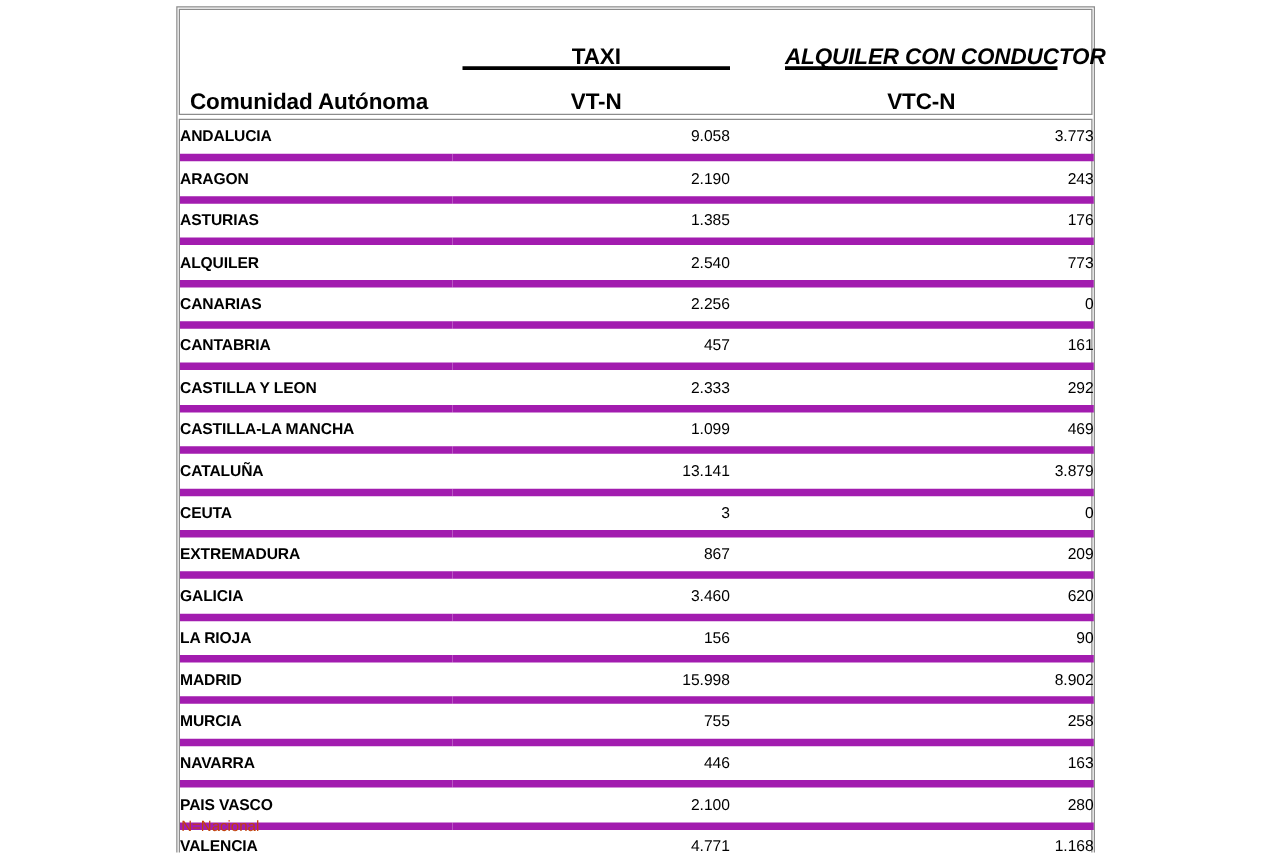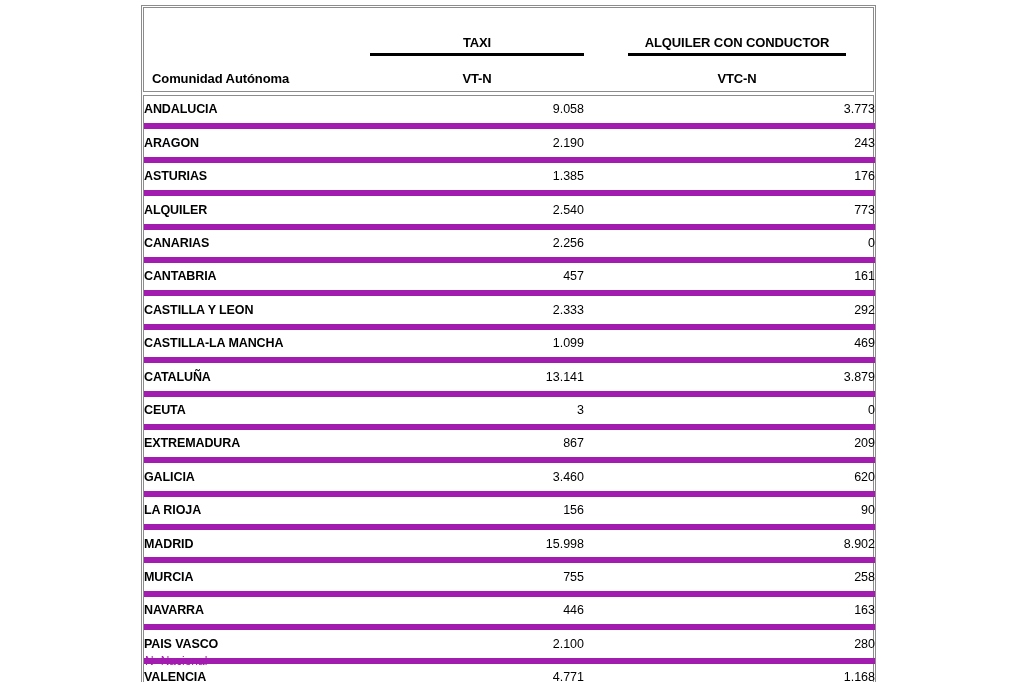--- a/index.html
+++ b/index.html
@@ -38,37 +38,38 @@
     height: 85px;
     position: relative;
     box-sizing: border-box;
   }
   .hdr-grid {
     position: absolute;
     left: 0; right: 0; top: 0; bottom: 0;
   }
   .hdr-cell {
     position: absolute;
-    font-size: 13px;
+    font-size: 18px;
     font-weight: bold;
     letter-spacing: -0.1px;
     white-space: nowrap;
   }
   
   #hdr-taxi {
     top: 27px;
     left: 226px;
     width: 214px;
     text-align: center;
   }
   #hdr-alquiler {
     top: 27px;
     left: 484px;
     width: 218px;
     text-align: center;
+    font-style: italic;
   }
   
   .hdr-rule {
     position: absolute;
     height: 3px;
     background: #000000;
     top: 45px;
   }
   #rule-taxi  { left: 226px; width: 214px; }
   #rule-alq   { left: 484px; width: 218px; }
@@ -165,21 +166,21 @@
     box-sizing: border-box;
   }
 
   
   #footnote {
     position: absolute;
     left: 145px;
     top: 654px;
     font-size: 12px;
     font-weight: normal;
-    color: #a21caf;
+    color: #c2410c;
     white-space: nowrap;
   }
 </style>
 </head>
 <body>
 
 <div id="table-wrap">
   <div class="outer-box">
 
     <div class="header-box">

